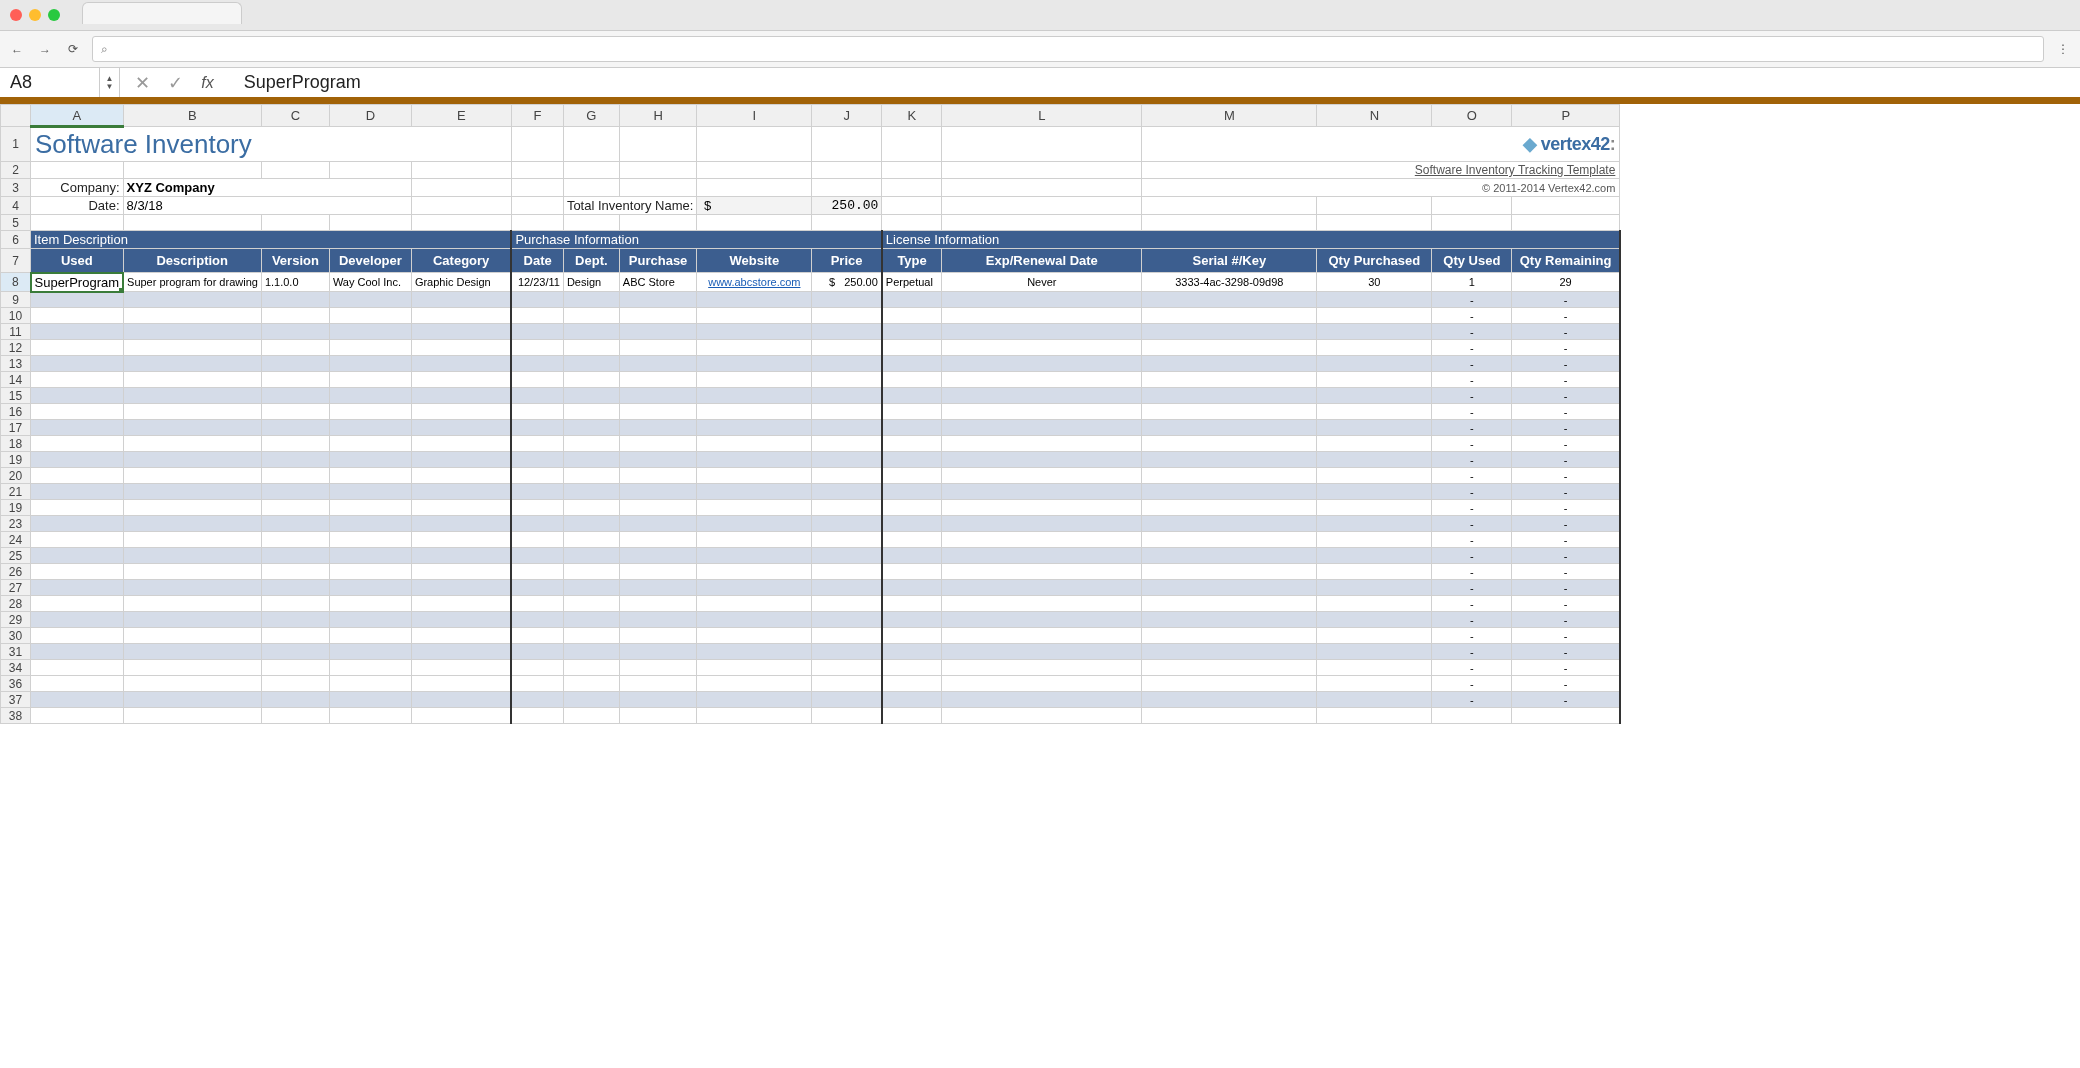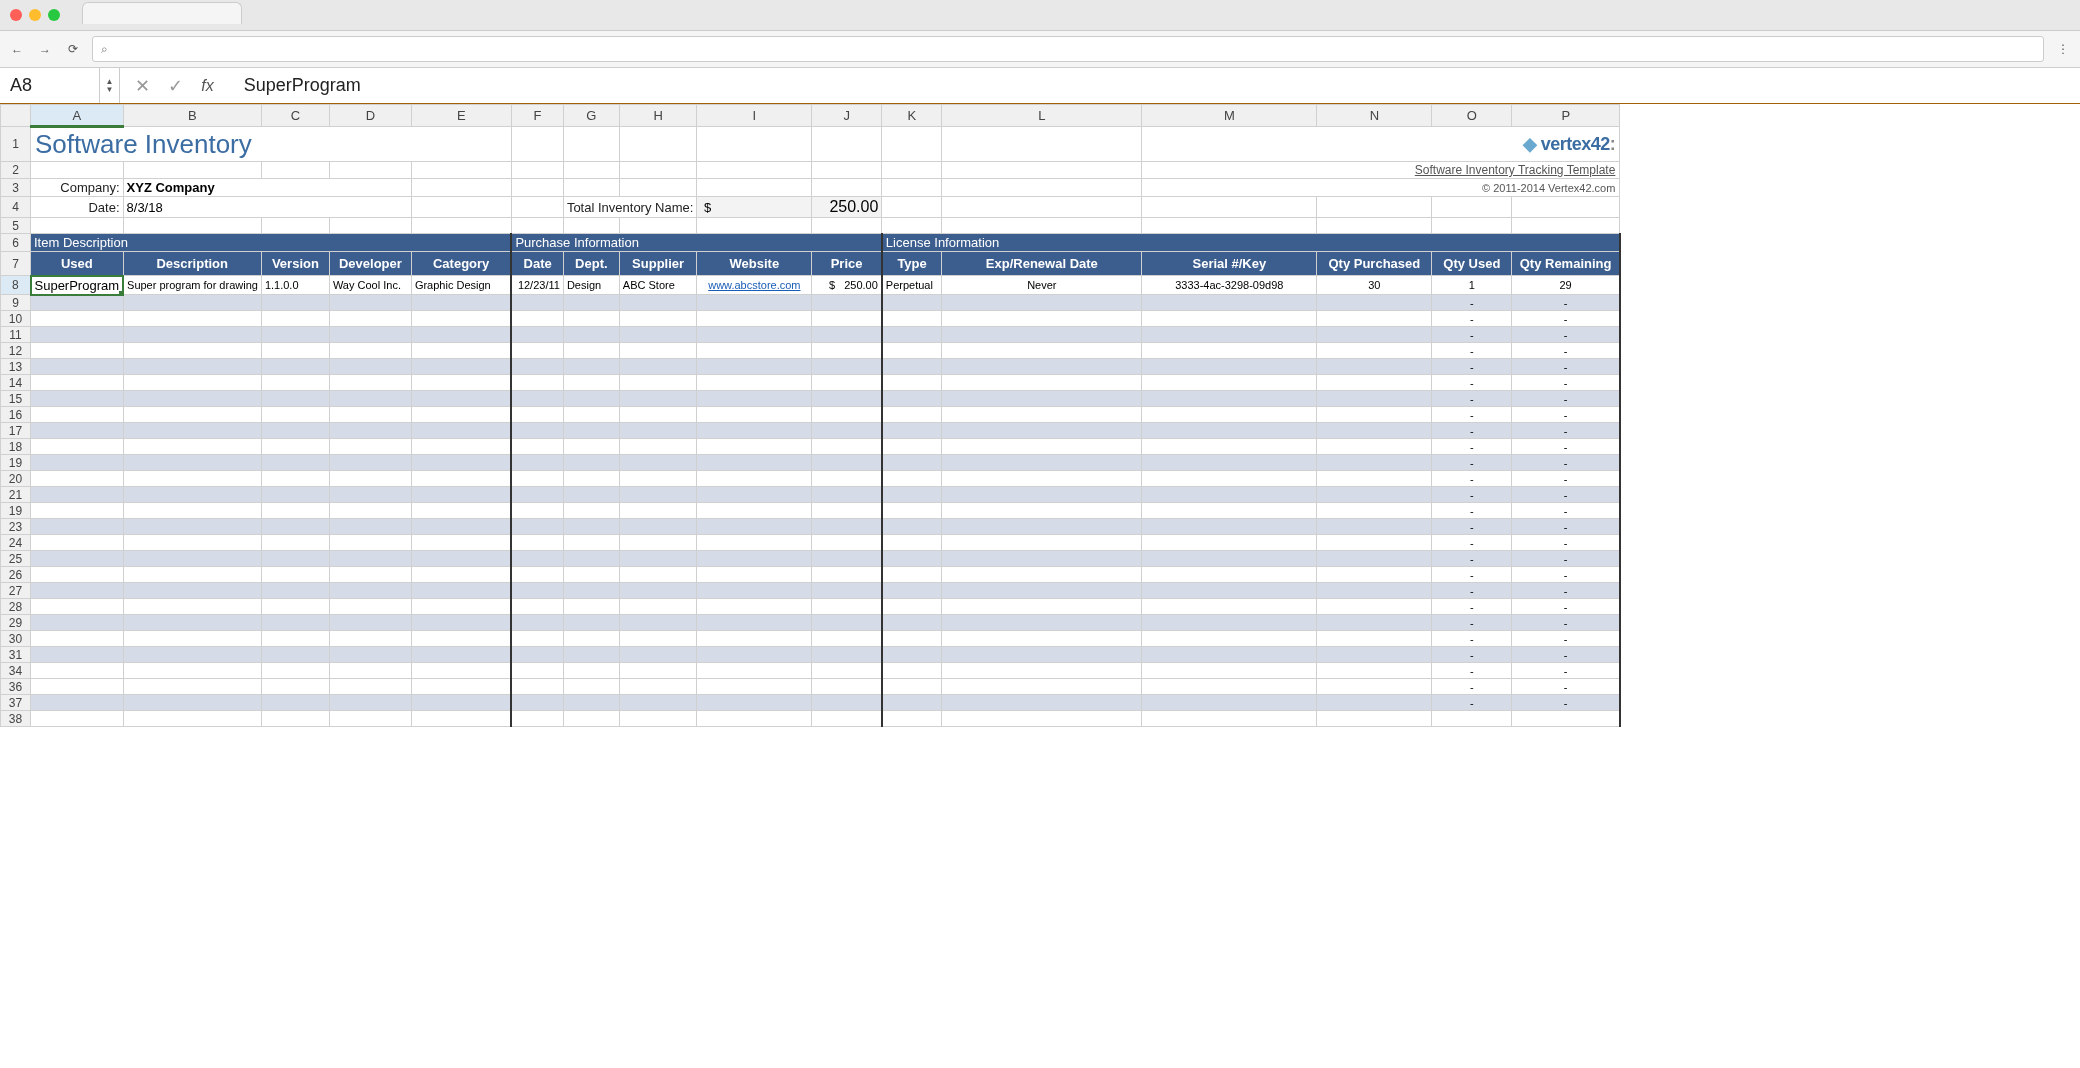--- a/index.html
+++ b/index.html
@@ -12,21 +12,21 @@
 .wc-red { background: #ff5f57; }
 .wc-yellow { background: #ffbd2e; }
 .wc-green { background: #28c940; }
 .tab-shape { margin-left: 15px; width: 160px; height: 22px; background: #f5f5f5; border-radius: 6px 6px 0 0; border: 1px solid #ccc; border-bottom: none; margin-top: -4px; }
 .addr-row { display: flex; align-items: center; padding: 5px 8px; gap: 10px; background: #f5f5f5; border-top: 1px solid #ccc; }
 .nav-btn { width: 18px; height: 18px; display: flex; align-items: center; justify-content: center; color: #555; cursor: pointer; }
 .addr-bar { flex: 1; height: 26px; border: 1px solid #ccc; border-radius: 3px; background: #fff; display: flex; align-items: center; padding: 0 8px; color: #888; }
 .menu-dots { width: 18px; height: 18px; display: flex; align-items: center; justify-content: center; color: #555; cursor: pointer; }
 
 
-.formula-row { display: flex; align-items: center; border-bottom: 1px solid #a16207; height: 36px; }
+.formula-row { display: flex; align-items: center; border-bottom: 7px solid #a16207; height: 36px; }
 .cell-ref-box { width: 100px; height: 100%; display: flex; align-items: center; padding: 0 10px; font-size: 18px; font-weight: 400; color: #222; border-right: 1px solid #ccc; }
 .cell-ref-stepper { width: 20px; height: 100%; display: flex; flex-direction: column; justify-content: center; color: #555; border-right: 1px solid #ccc; }
 .cell-ref-stepper div { font-size: 8px; text-align: center; line-height: 8px; }
 .fb-btns { display: flex; align-items: center; gap: 18px; padding: 0 15px; }
 .fb-btn { color: #999; font-size: 18px; cursor: pointer; }
 .fx-label { font-style: italic; color: #555; font-size: 16px; }
 .formula-input { flex: 1; height: 100%; padding: 0 15px; font-size: 18px; display: flex; align-items: center; color: #222; }
 
 
 .sheet-wrap { position: relative; }
@@ -185,21 +185,21 @@
           <td class="cell copyright" colspan="4">© 2011-2014 Vertex42.com</td>
         </tr>
         <tr>
           <th class="row-h r-norm" style="height:16px">4</th>
           <td class="cell lbl-right">Date:</td>
           <td class="cell" colspan="3" style="font-size:13px;">8/3/18</td>
           <td class="cell col-E "></td>
           <td class="cell col-F "></td>
           <td class="cell lbl-right" colspan="2" style="font-size:13px;">Total Inventory Name:</td>
           <td class="cell total-box" style="font-size:13px;">&nbsp;$</td>
-          <td class="cell total-box txt-r" style="font-size:16px;">250.00</td>
+          <td class="cell total-box txt-r" style="font-size:13px;font-family:Liberation Mono, monospace;">250.00</td>
           <td class="cell col-K "></td>
           <td class="cell col-L "></td>
           <td class="cell col-M "></td>
           <td class="cell col-N "></td>
           <td class="cell col-O "></td>
           <td class="cell col-P "></td>
         </tr>
         <tr>
           <th class="row-h r-norm" style="height:16px">5</th>
           <td class="cell col-A "></td>
@@ -227,21 +227,21 @@
         </tr>
         <tr>
           <th class="row-h r-hdr" style="height:24px">7</th>
           <td class="cell col-header col-A">Used</td>
           <td class="cell col-header col-B">Description</td>
           <td class="cell col-header col-C">Version</td>
           <td class="cell col-header col-D">Developer</td>
           <td class="cell col-header col-E">Category</td>
           <td class="cell col-header col-F thick-l">Date</td>
           <td class="cell col-header col-G">Dept.</td>
-          <td class="cell col-header col-H">Supplier</td>
+          <td class="cell col-header col-H">Purchase</td>
           <td class="cell col-header col-I">Website</td>
           <td class="cell col-header col-J">Price</td>
           <td class="cell col-header col-K thick-l">Type</td>
           <td class="cell col-header col-L">Exp/Renewal Date</td>
           <td class="cell col-header col-M">Serial #/Key</td>
           <td class="cell col-header col-N">Qty Purchased</td>
           <td class="cell col-header col-O">Qty Used</td>
           <td class="cell col-header col-P thick-r">Qty Remaining</td>
         </tr>
         <tr>

